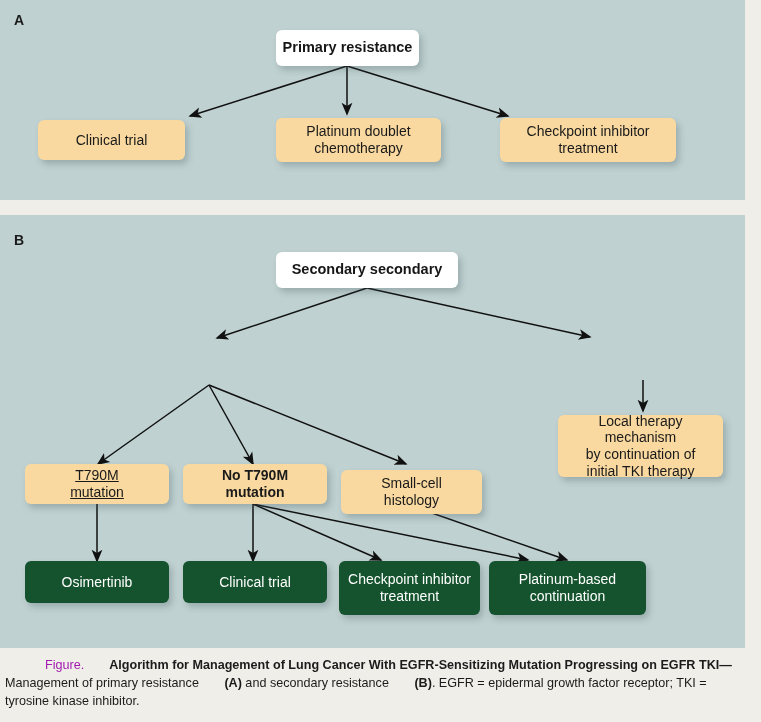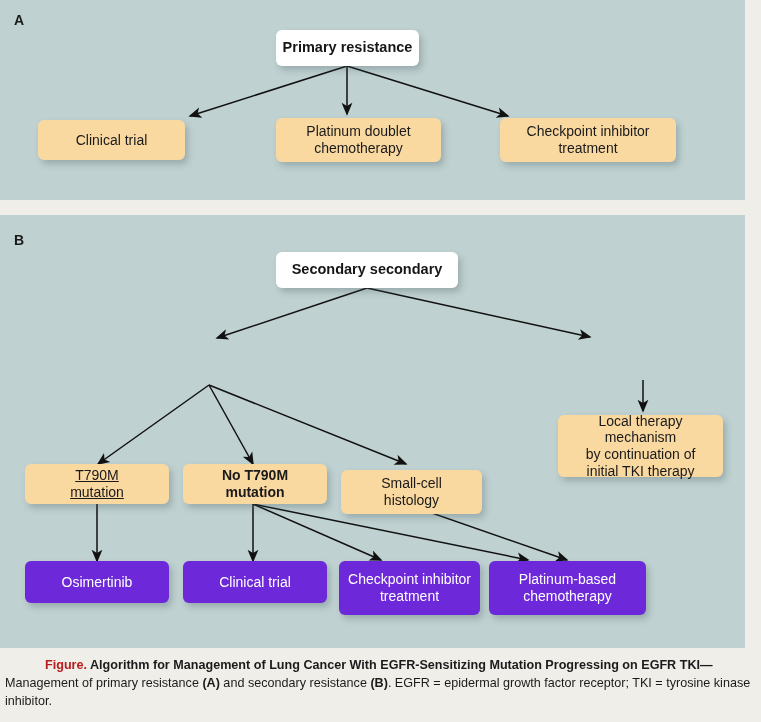--- a/index.html
+++ b/index.html
@@ -62,40 +62,40 @@
     color: #161616;
     font-weight: bold;
     font-size: 14.5px;
   }
   .node-tan {
     background: #fad9a0;
     color: #1a1a1a;
     font-size: 14px;
   }
   .node-red {
-    background: #6d28d9;
+    background: #14532d;
     color: #ffffff;
     font-size: 14px;
   }
 
   #caption {
     position: absolute;
     left: 5px;
     top: 657px;
     width: 748px;
     font-size: 12.6px;
     line-height: 1.42;
     color: #1b1b1b;
   }
   #caption .fig-word {
-    color: #b91c1c;
-    font-weight: bold;
+    color: #a21caf;
+    font-weight: normal;
     padding-left: 40px;
   }
-  #caption .cap-bold { font-weight: bold; }
+  #caption .cap-bold { font-weight: bold; margin-left: 22px; }
 </style>
 </head>
 <body>
 
 <div id="figure-root">
 
   <div class="panel" id="panel-a">
     <div class="panel-label" style="left:14px; top:12px;">A</div>
 
     <svg class="svg-layer" viewBox="0 0 745 200">
@@ -170,20 +170,20 @@
 histology</div>
 
     <div class="node node-red" style="left:25px; top:346px; width:144px; height:42px;">Osimertinib</div>
 
     <div class="node node-red" style="left:183px; top:346px; width:144px; height:42px;">Clinical trial</div>
 
     <div class="node node-red" style="left:339px; top:346px; width:141px; height:54px;">Checkpoint inhibitor
 treatment</div>
 
     <div class="node node-red" style="left:489px; top:346px; width:157px; height:54px;">Platinum-based
-chemotherapy</div>
+continuation</div>
   </div>
 
   <div id="caption">
     <span class="fig-word">Figure.</span><span class="cap-bold"> Algorithm for Management of Lung Cancer With EGFR-Sensitizing Mutation Progressing on EGFR TKI—</span><span>Management of primary resistance </span><span class="cap-bold">(A)</span><span> and secondary resistance </span><span class="cap-bold">(B)</span><span>. EGFR = epidermal growth factor receptor; TKI = tyrosine kinase inhibitor.</span>
   </div>
 
 </div>
 
 </body></html>

